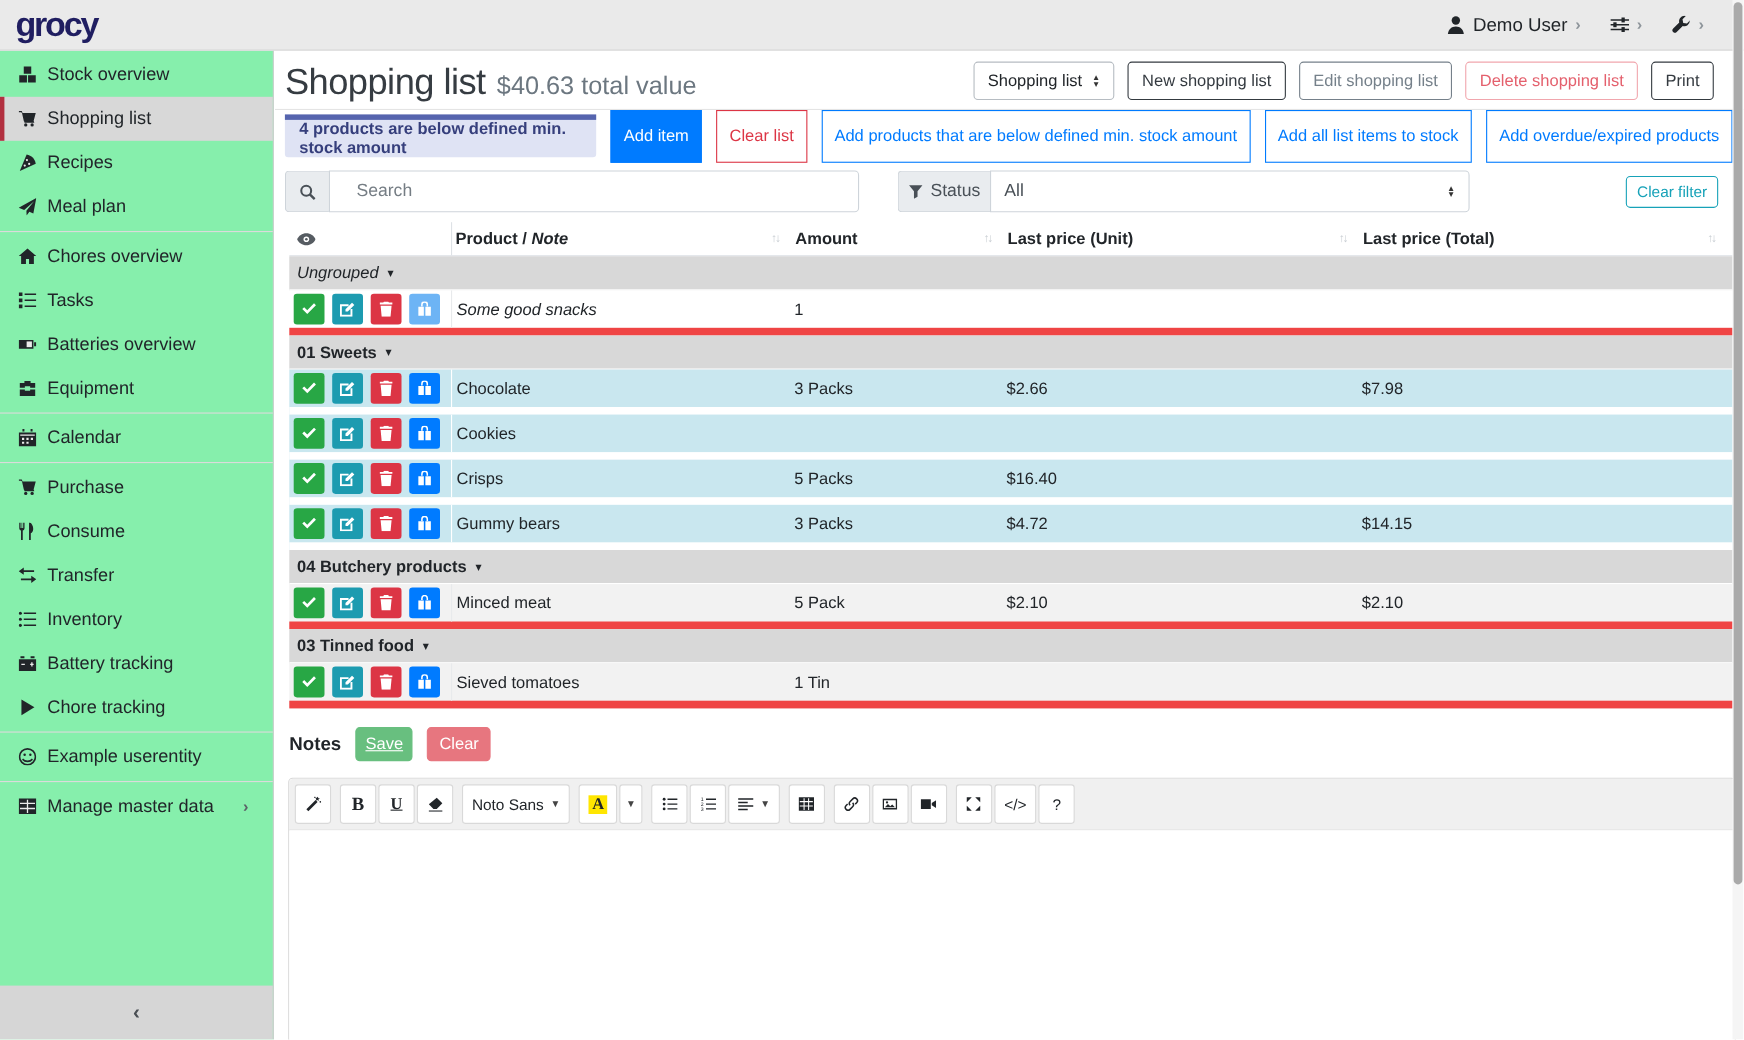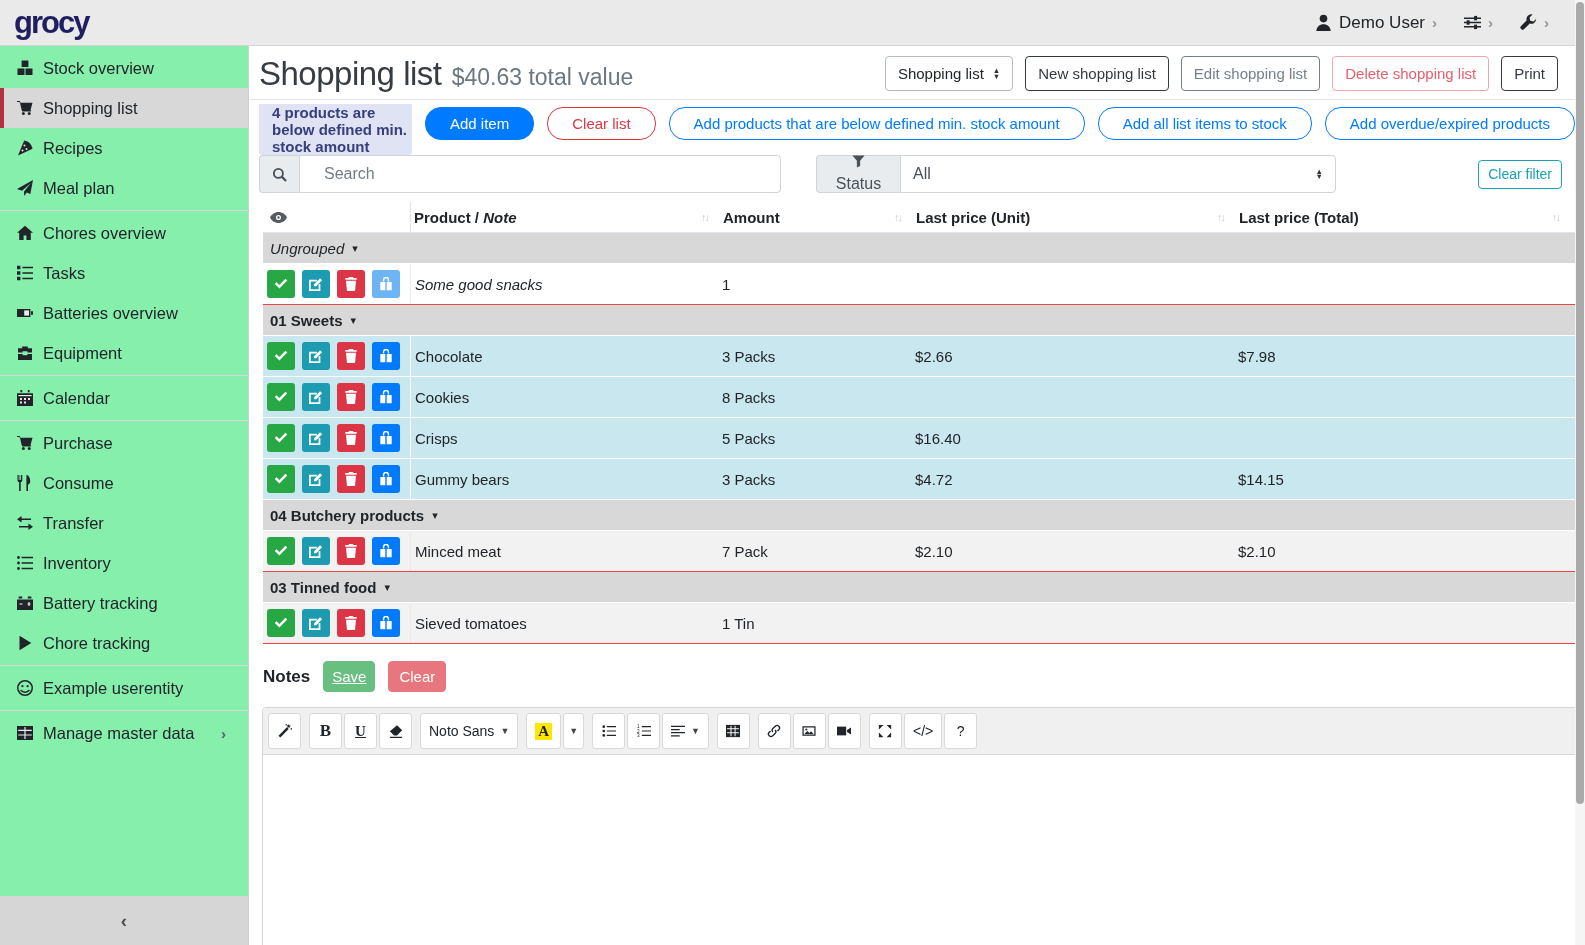--- a/index.html
+++ b/index.html
@@ -38,55 +38,55 @@
   .odark{border:1px solid #343a40;color:#343a40;}
   .osec{border:1px solid #75808a;color:#75808a;}
   .ored{border:1px solid #f1a6ad;color:#e4606d;}
   .updn{display:inline-flex;flex-direction:column;align-items:center;margin-left:9px;}
   .updn span{font-size:7.5px;line-height:5.5px;color:#333;}
 
   .action-row{margin:4px 10px 0 9px;display:flex;align-items:center;gap:13px;height:39px;}
   .alert{width:350px;height:100%;display:flex;flex-direction:column;cursor:pointer;}
   .alert-top{height:6px;background:#5564ae;}
   .alert-body{flex:1;background:#dfe3f4;color:#363f7c;font-weight:bold;font-size:15px;display:flex;align-items:center;padding-left:13px;border-radius:0 0 3px 3px;}
-  .btn{height:33px;display:flex;align-items:center;padding:0 24px;border-radius:16px;font-size:15px;background:#fff;cursor:pointer;white-space:nowrap;}
+  .btn{height:48px;display:flex;align-items:center;padding:0 11px;border-radius:0;font-size:15px;background:#fff;cursor:pointer;white-space:nowrap;}
   .bprimary{background:#007bff;color:#fff;border:1px solid #007bff;}
   .obdanger{border:1px solid #dc3545;color:#dc3545;}
   .obprimary{border:1px solid #007bff;color:#007bff;}
 
   .filter-row{margin:12px 10px 0 9px;display:flex;align-items:center;height:38px;}
   .sgroup{display:flex;height:38px;width:522px;}
   .prepend{background:#e9ecef;border:1px solid #ced4da;border-right:0;border-radius:4px 0 0 4px;display:flex;align-items:center;justify-content:center;color:#495057;}
   .sgroup .prepend{width:40px;}
   .prepend svg{width:15px;height:15px;fill:#495057;}
   .sgroup input{flex:1;border:1px solid #ced4da;border-radius:0 4px 4px 0;font-size:16px;padding:0 24px;color:#495057;outline:none;}
   input::placeholder{color:#757d84;}
   .stgroup{display:flex;height:38px;width:520px;margin-left:35px;}
-  .stgroup .prepend{width:84px;gap:7px;font-size:16px;flex-direction:column;}
+  .stgroup .prepend{width:84px;gap:7px;font-size:16px;}
   .stgroup .prepend svg{width:13px;height:13px;}
   .stselect{flex:1;border:1px solid #ced4da;border-radius:0 4px 4px 0;display:flex;align-items:center;padding:0 12px;font-size:16px;color:#495057;background:#fff;cursor:pointer;}
   .stselect .updn{margin-left:auto;}
   .clear-filter{margin-left:auto;margin-right:13px;height:29px;display:flex;align-items:center;padding:0 9px;border:1px solid #17a2b8;color:#17a2b8;border-radius:4px;font-size:14px;background:#fff;cursor:pointer;}
 
   
   .table{margin:9px 10px 0 13px;font-size:15px;}
   .thead{display:flex;height:31px;align-items:stretch;border-bottom:1px solid #dee2e6;font-weight:bold;}
   .th{display:flex;align-items:center;justify-content:space-between;padding:0 12px 0 3px;}
   .th-actions{width:148px;padding-left:7px;border-right:1px solid #dee2e6;}
   .th-actions svg{width:17px;height:17px;fill:#565c62;}
   .th-product{width:309px;}
   .th-amount{width:193px;}
   .th-unit{width:323px;}
   .th-total{flex:1;padding-right:16px;}
   .sort{color:#c9ced3;font-size:11px;letter-spacing:-2px;font-weight:normal;}
   .group-row{height:31px;background:#d8d8d8;display:flex;align-items:center;padding-left:7px;border-bottom:1px solid #fff;cursor:pointer;}
   .group-row .gname{font-weight:bold;}
   .group-row.italic .gname{font-weight:normal;font-style:italic;}
   .gcaret{margin-left:8px;font-size:11px;color:#212529;}
-  .product-row{height:41px;display:flex;align-items:stretch;border-bottom:1px solid #ef4444;background:#fff;justify-content:space-between;}
+  .product-row{height:41px;display:flex;align-items:stretch;border-bottom:7px solid #ef4444;background:#fff;justify-content:space-between;}
   .product-row.hl{background:#c9e7ef;border-bottom-color:#fff;}
   .product-row.stripe{background:#f2f2f2;}
   .cell{display:flex;align-items:center;}
   .cell-actions{width:148px;gap:7px;padding-left:4px;border-right:1px solid #e8eaec;}
   .product-row.hl .cell-actions{border-right-color:#fff;}
   .cell-product{width:309px;padding-left:4px;}
   .cell-product.it{font-style:italic;}
   .cell-amount{width:193px;padding-left:2px;}
   .cell-unit{width:323px;padding-left:2px;}
   .cell-total{flex:1;padding-left:2px;}
@@ -560,21 +560,20 @@
       <button class="abtn add">
               <span style="display:inline-flex;">
                 <svg viewBox="0 0 16 16">
                   <path d="M1.5 5.6h5.7V15H1.5zM8.8 5.6h5.7V15H8.8z"></path>
                   <path d="M5.2 5.2V3.3a2.8 2.8 0 0 1 5.6 0v1.9" fill="none" stroke="currentColor" stroke-width="1.6"></path>
                 </svg>
               </span>
             </button>
     </div>
     <div class="cell cell-product">Cookies</div>
-    <div class="cell cell-amount">8 Packs</div>
     <div class="cell cell-unit"></div>
     <div class="cell cell-total"></div>
   </div>
 
   <div class="product-row hl">
     <div class="cell cell-actions">
       <button class="abtn done">
               <span style="display:inline-flex;">
                 <svg viewBox="0 0 16 16">
                   <path d="M6.1 13.2.9 8l2-2 3.2 3.2L13.1 2l2 2z"></path>
@@ -681,21 +680,21 @@
       <button class="abtn add">
               <span style="display:inline-flex;">
                 <svg viewBox="0 0 16 16">
                   <path d="M1.5 5.6h5.7V15H1.5zM8.8 5.6h5.7V15H8.8z"></path>
                   <path d="M5.2 5.2V3.3a2.8 2.8 0 0 1 5.6 0v1.9" fill="none" stroke="currentColor" stroke-width="1.6"></path>
                 </svg>
               </span>
             </button>
     </div>
     <div class="cell cell-product">Minced meat</div>
-    <div class="cell cell-amount">7 Pack</div>
+    <div class="cell cell-amount">5 Pack</div>
     <div class="cell cell-unit">$2.10</div>
     <div class="cell cell-total">$2.10</div>
   </div>
 
   <div class="group-row">
     <span class="gname">03 Tinned food</span>
     <span class="gcaret">▾</span>
   </div>
 
   <div class="product-row stripe">

